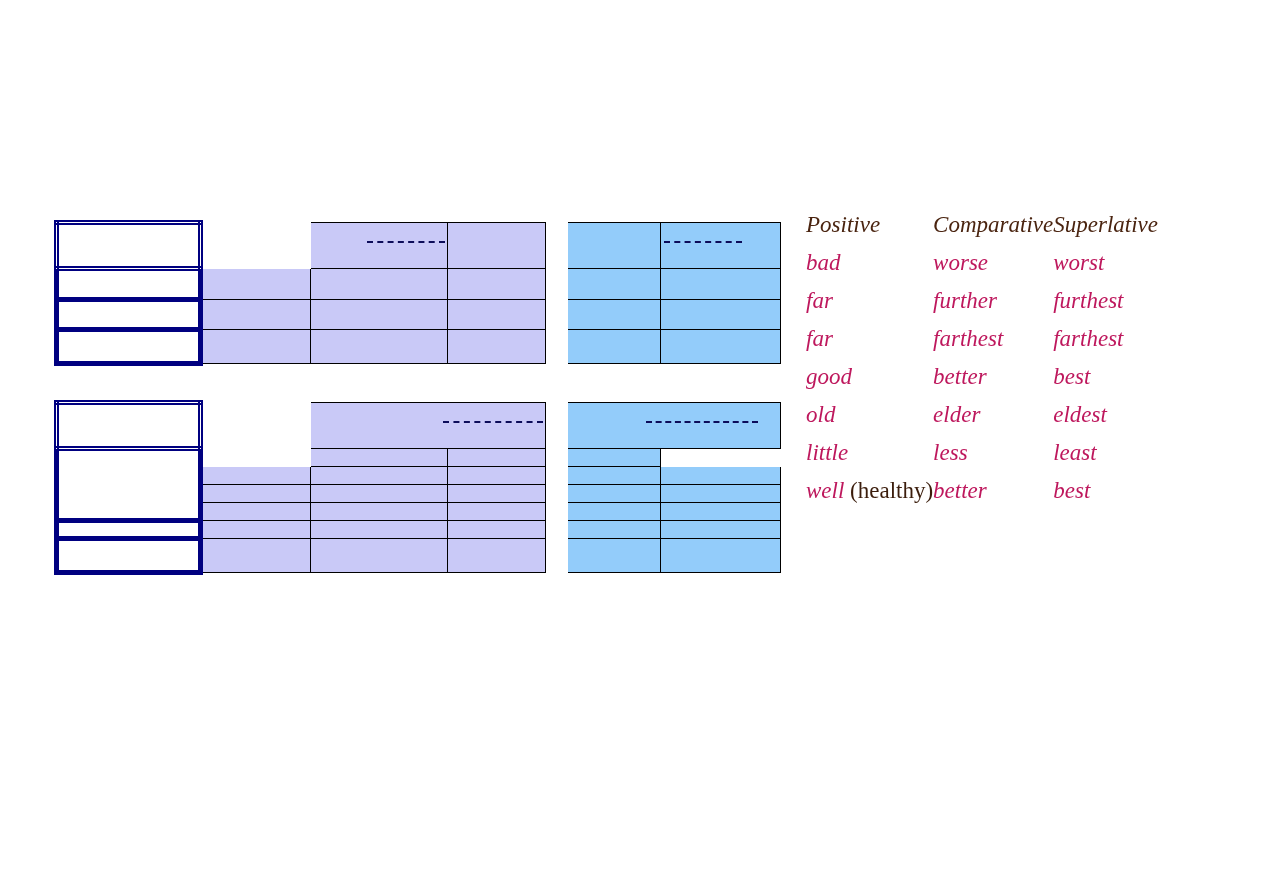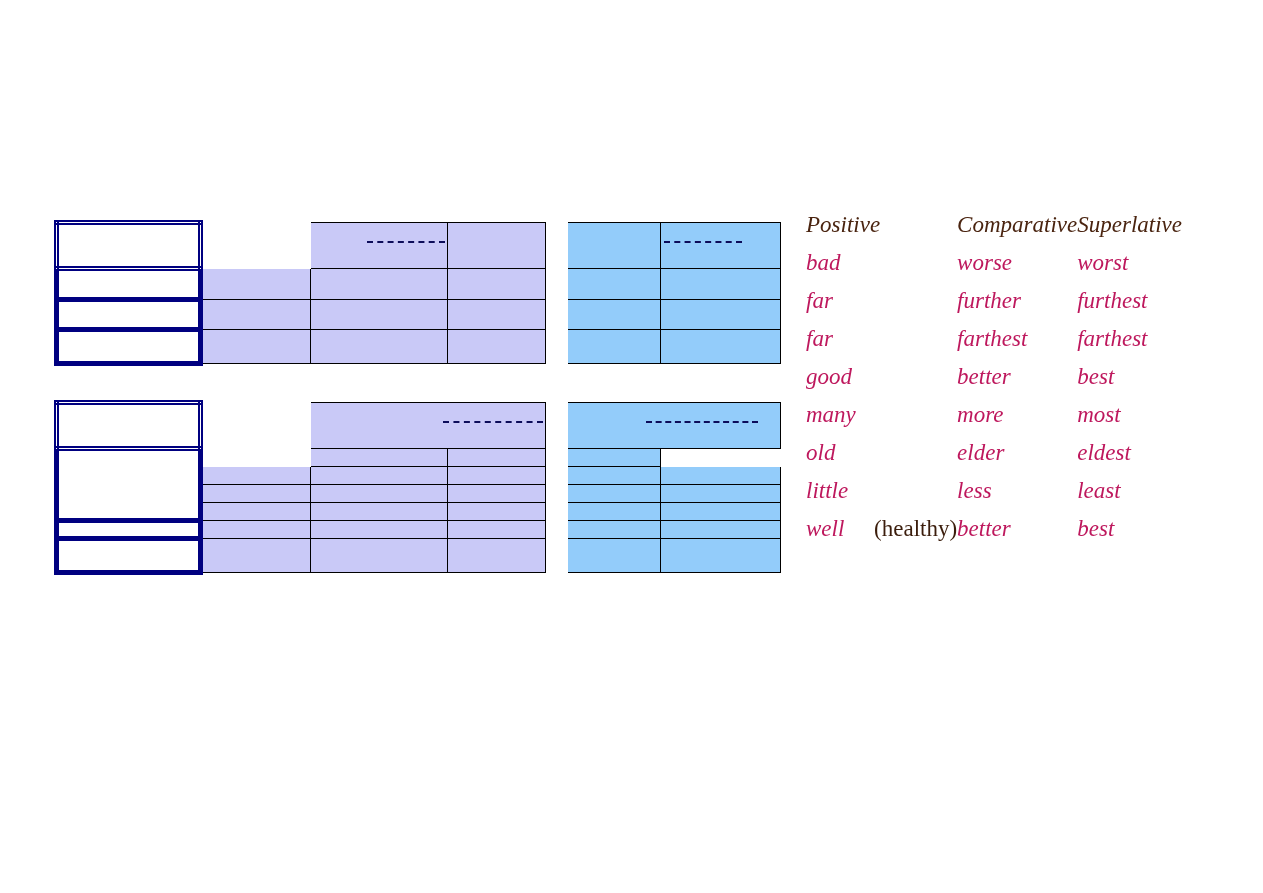--- a/index.html
+++ b/index.html
@@ -30,21 +30,21 @@
   
   #wordlist{position:absolute;left:806px;top:206px;width:320px;}
   #wordlist table{border-collapse:collapse;table-layout:fixed;}
   #wordlist td{padding:0;border:0;vertical-align:baseline;
                font-size:23px;line-height:38px;white-space:nowrap;}
   .col-pos{width:110px;}
   .col-cmp{width:104px;}
   .col-sup{width:106px;}
   .hdr{font-style:italic;color:#4a2410;}
   .wd{font-style:italic;color:#be185d;}
-  .paren{font-style:normal;color:#3b1d0c;margin-left:24px;}
+  .paren{font-style:normal;color:#3b1d0c;}
 </style>
 </head>
 <body>
 
 <table class="grid" id="upper-grid" style="left:54px; top:220px; width:724px;">
   <colgroup>
     <col style="width:144px">
       <col style="width:110px">
       <col style="width:137px">
     <col style="width:98px">
@@ -211,25 +211,20 @@
         <td class="col-pos"><span class="wd">far</span><span class="paren"></span></td>
         <td class="col-cmp wd">farthest</td>
         <td class="col-sup wd">farthest</td>
       </tr>
       <tr>
         <td class="col-pos"><span class="wd">good</span><span class="paren"></span></td>
         <td class="col-cmp wd">better</td>
         <td class="col-sup wd">best</td>
       </tr>
       <tr>
-        <td class="col-pos"><span class="wd">many</span><span class="paren"></span></td>
-        <td class="col-cmp wd">more</td>
-        <td class="col-sup wd">most</td>
-      </tr>
-      <tr>
         <td class="col-pos"><span class="wd">old</span><span class="paren"></span></td>
         <td class="col-cmp wd">elder</td>
         <td class="col-sup wd">eldest</td>
       </tr>
       <tr>
         <td class="col-pos"><span class="wd">little</span><span class="paren"></span></td>
         <td class="col-cmp wd">less</td>
         <td class="col-sup wd">least</td>
       </tr>
       <tr>

